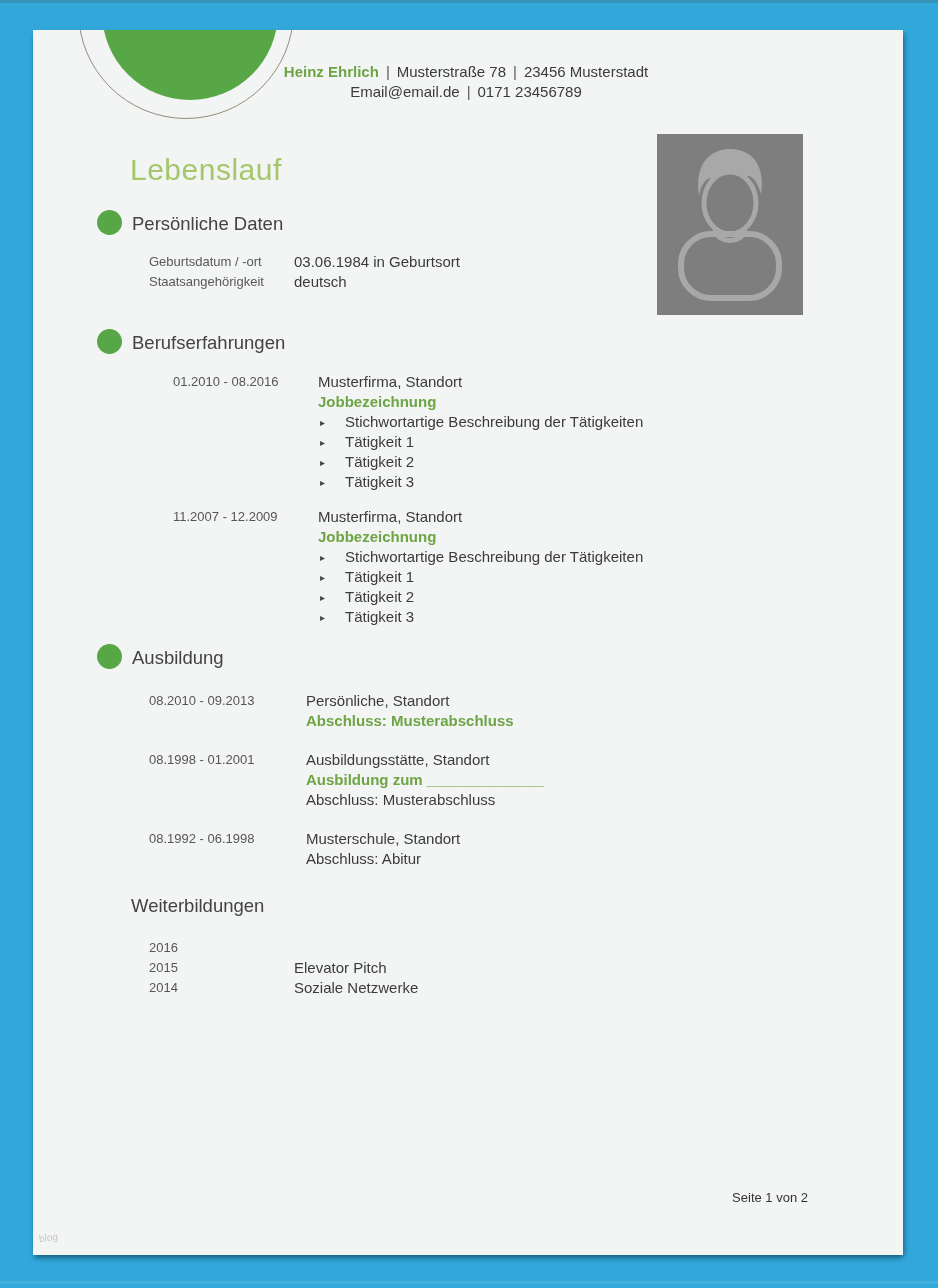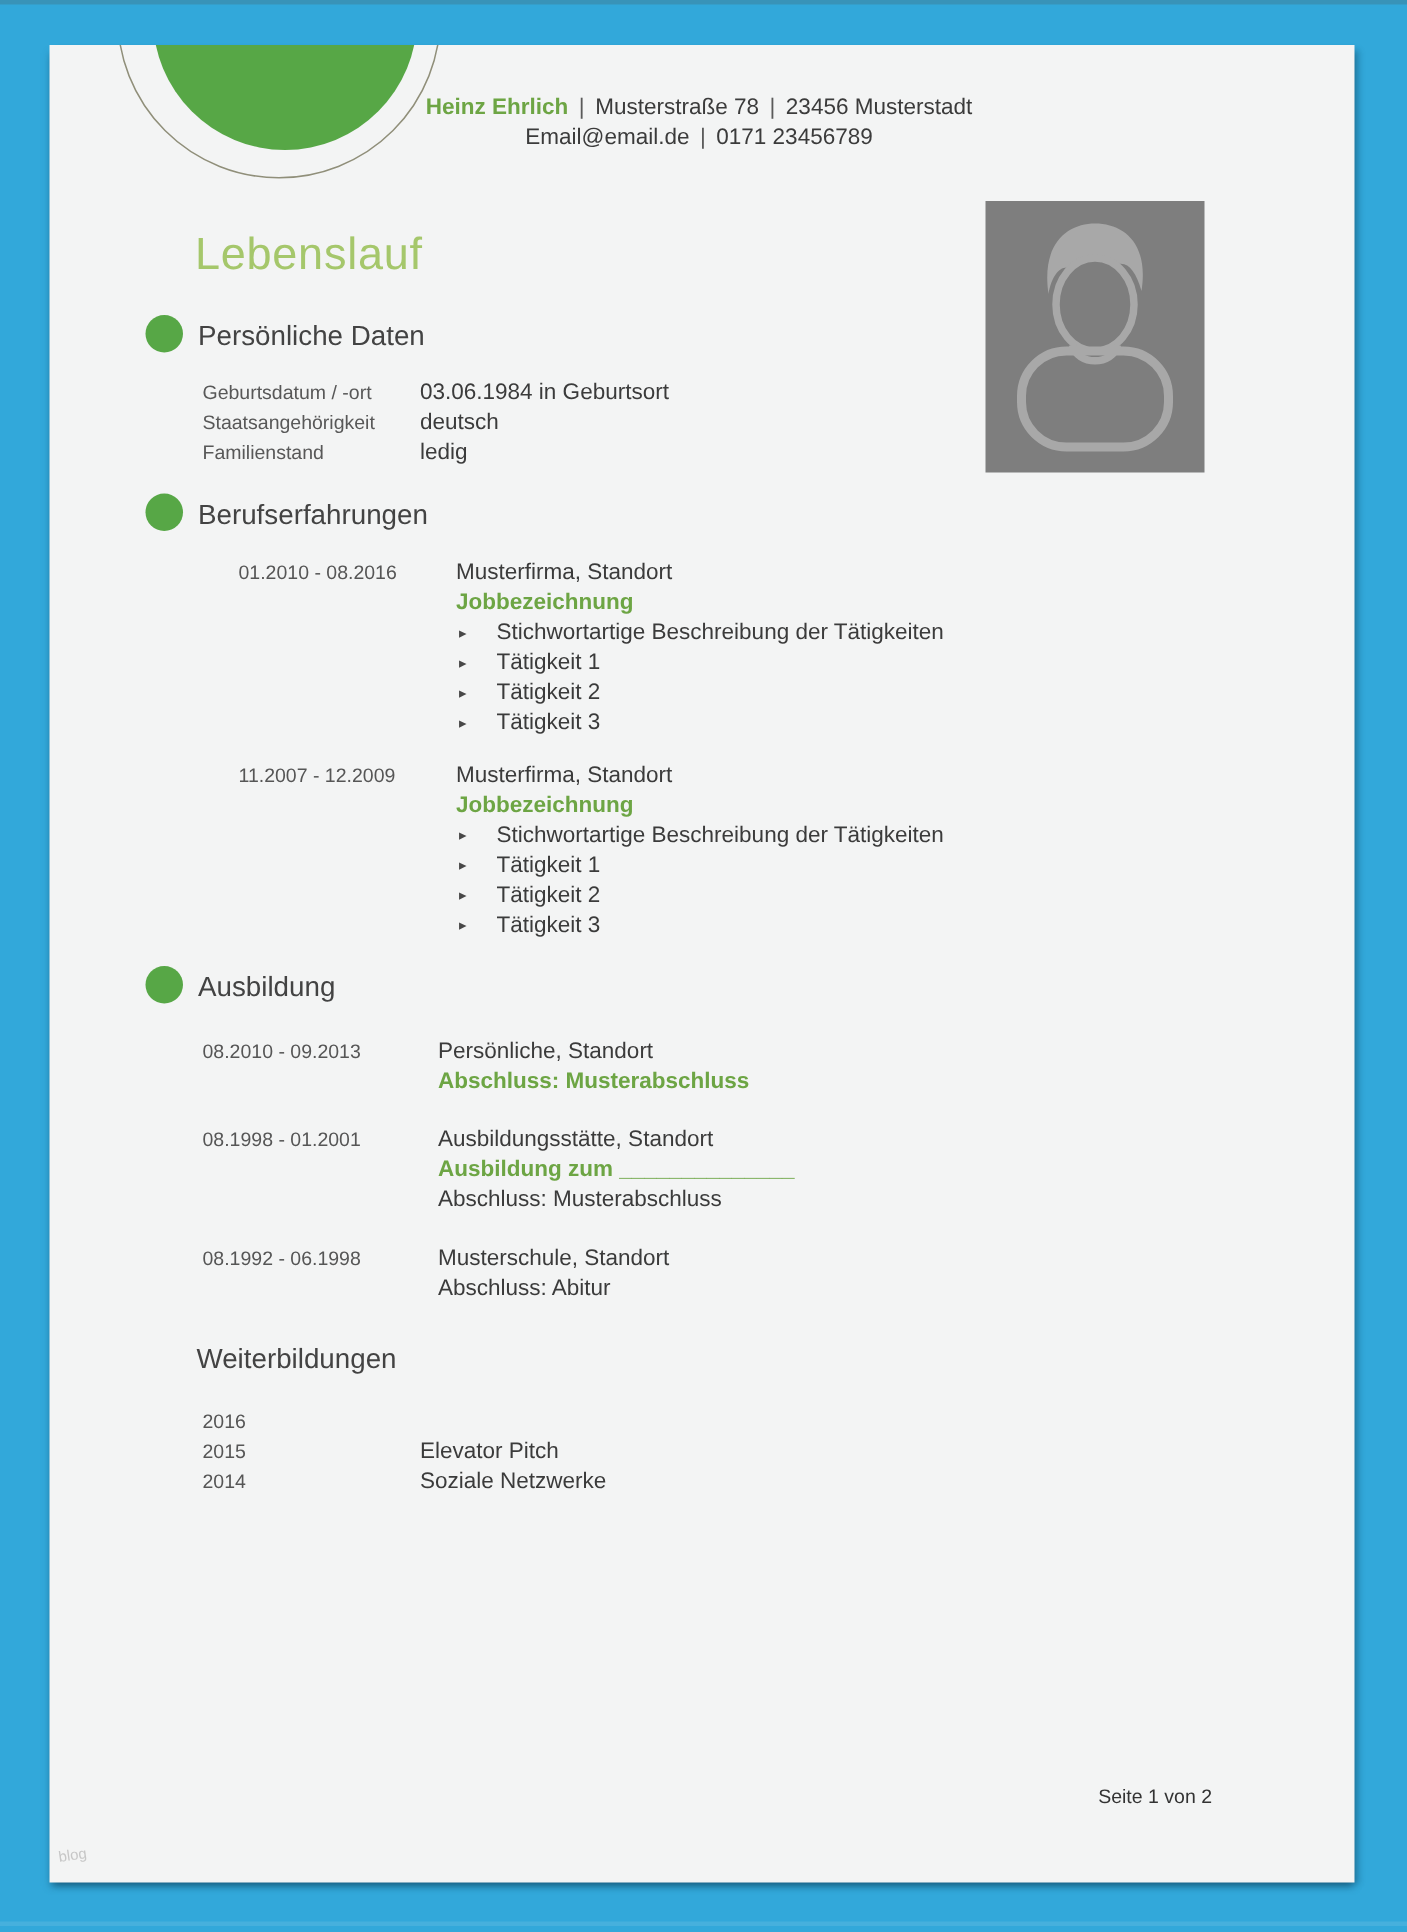--- a/index.html
+++ b/index.html
@@ -41,21 +41,21 @@
     color:var(--title_green,#a5c76b);
   }
   .sec-head{position:absolute;left:64px;display:flex;align-items:flex-end;}
   .sec-head .dot{width:25px;height:25px;border-radius:50%;background:var(--accent_green,#57a746);margin-right:10px;flex:0 0 auto;}
   .sec-head .h-text{font-size:18.5px;color:#434343;}
   .sec-head.personal{top:180px;}
   .sec-head.experience{top:299px;}
   .sec-head.education{top:614px;}
   .training-head{position:absolute;left:98px;top:865px;font-size:18.5px;color:#434343;}
 
-  .rows{position:absolute;left:4px;width:870px;}
+  .rows{position:absolute;left:18px;width:870px;}
   .personal-rows{top:222px;}
   .jobs{top:342px;}
   .edu{top:661px;}
   .training-rows{top:908px;}
 
   .p-row,.t-row{position:relative;height:20px;line-height:20px;}
   .p-row .lbl{position:absolute;left:98px;top:0;font-size:13px;color:#585858;line-height:20px;}
   .p-row .val,.t-row .txt{margin-left:243px;font-size:15px;color:var(--text_dark,#3b3b3b);}
   .t-row .yr{position:absolute;left:98px;top:0;font-size:13px;color:#565656;line-height:20px;}
 
@@ -107,24 +107,20 @@
   </div>
   <div class="rows personal-rows" id="personal-rows">
       <div class="p-row">
     <span class="lbl">Geburtsdatum / -ort</span>
     <div class="val">03.06.1984 in Geburtsort</div>
   </div>
       <div class="p-row">
     <span class="lbl">Staatsangehörigkeit</span>
     <div class="val">deutsch</div>
   </div>
-      <div class="p-row">
-    <span class="lbl">Familienstand</span>
-    <div class="val">ledig</div>
-  </div>
     </div>
 
   <div class="sec-head experience">
     <span class="dot"></span>
     <span class="h-text">Berufserfahrungen</span>
   </div>
   <div class="rows jobs" id="jobs">
       <div class="job-entry">
     <span class="date">01.2010 - 08.2016</span>
     <div class="org">Musterfirma, Standort</div>

